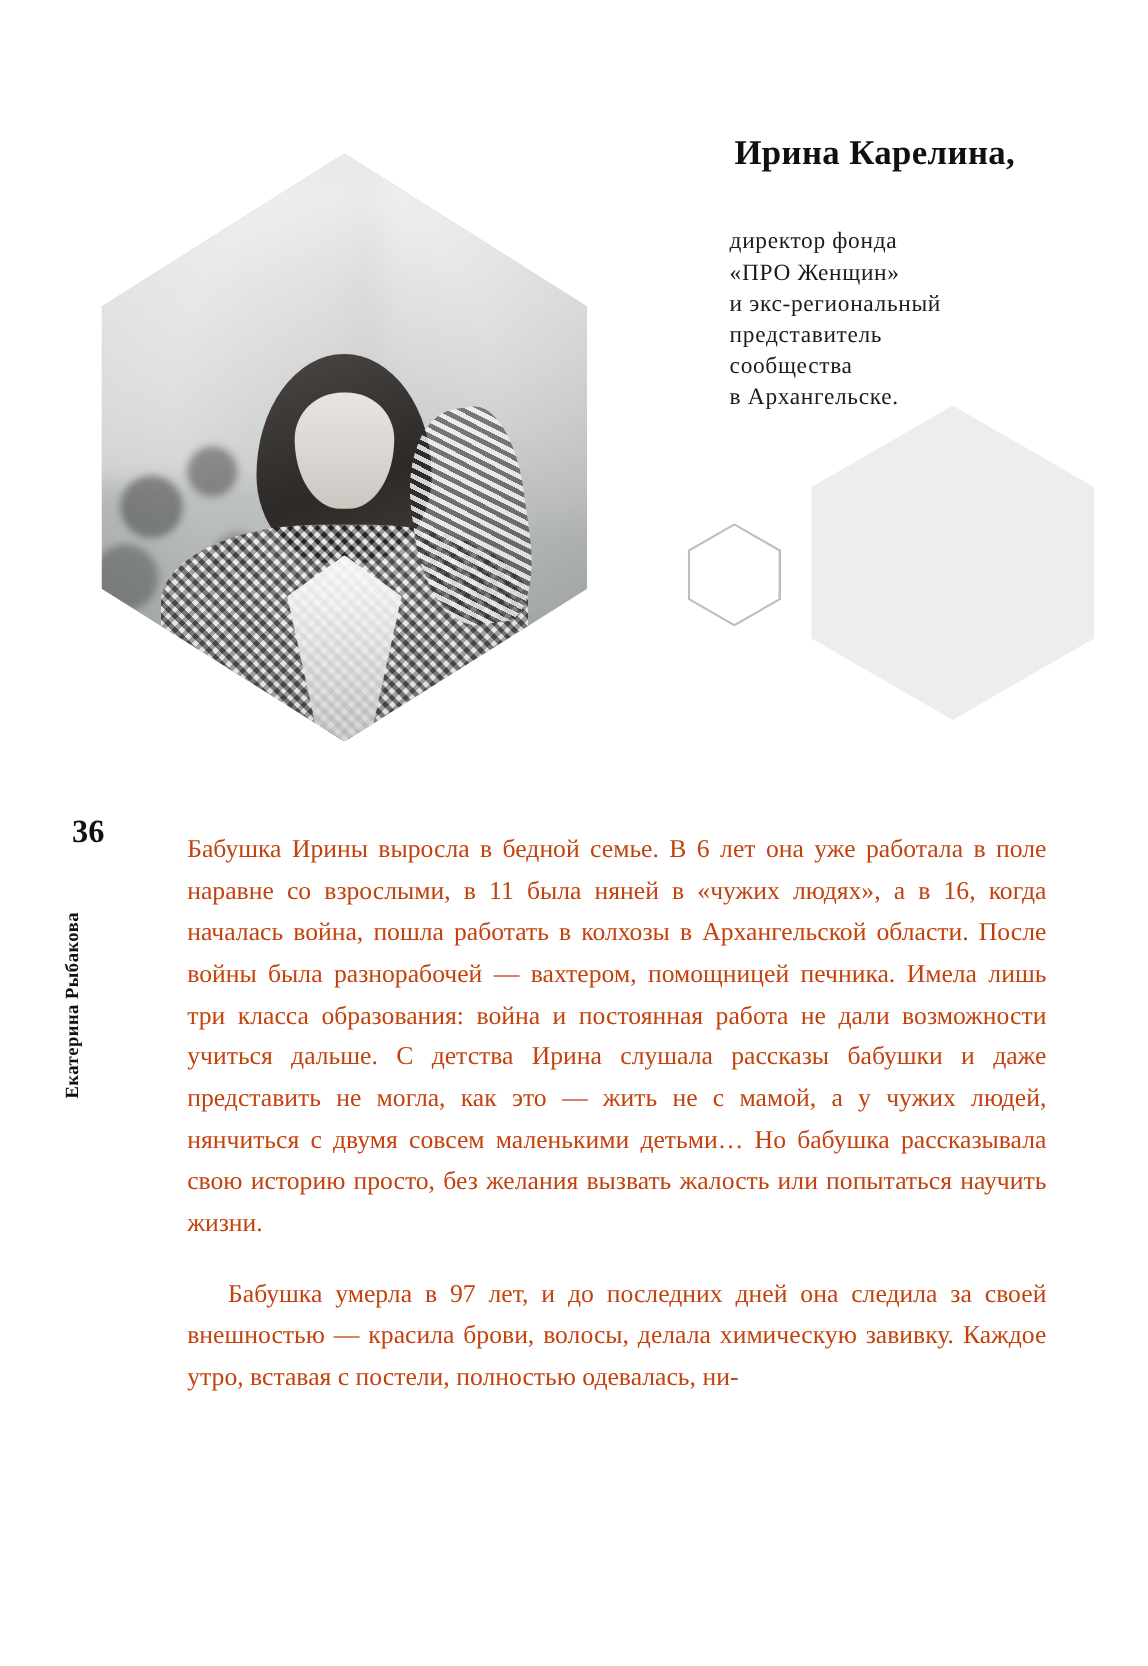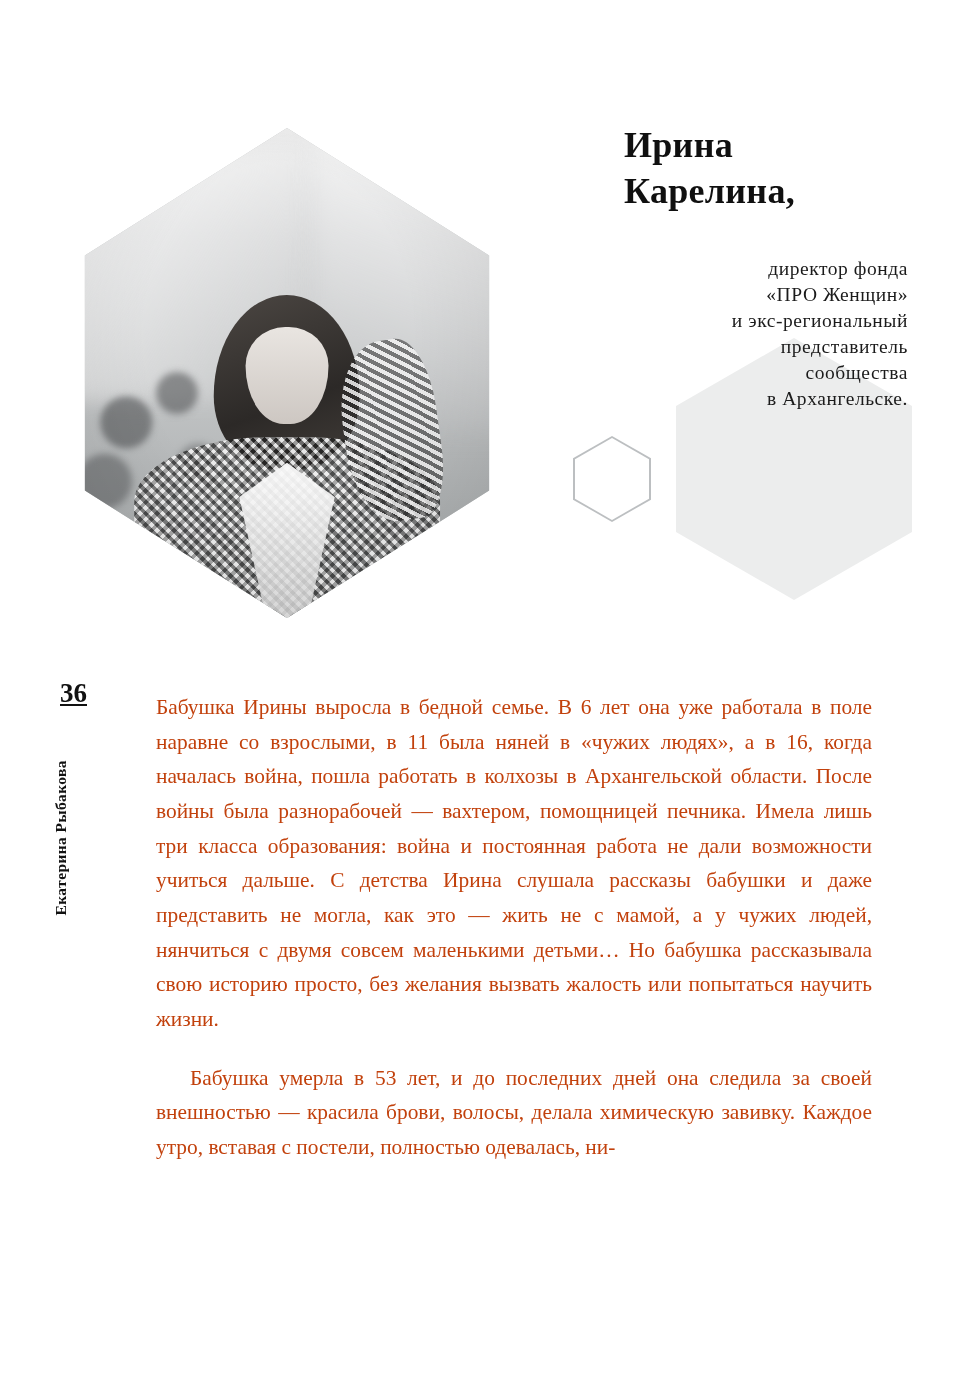--- a/index.html
+++ b/index.html
@@ -187,47 +187,45 @@
   
   #person-block {
     position: absolute;
     left: 608px;
     top: 106px;
     width: 300px;
   }
   #person-name {
     font-family: "Liberation Serif", serif;
     font-weight: bold;
-    font-size: 36px;
+    font-size: 29px;
     line-height: 1.28;
     letter-spacing: .3px;
     color: #101010;
-    margin: 16px;
+    margin: 4px;
   }
   #person-role {
     margin-top: 42px;
     font-family: "Liberation Serif", serif;
     font-size: 19.5px;
     line-height: 1.33;
     letter-spacing: .55px;
     color: #1b1b1b;
     white-space: pre-line;
-    text-align: right;
   }
 
   
   #page-number {
     position: absolute;
     left: 60px;
     top: 678px;
     font-family: "Liberation Serif", serif;
     font-weight: bold;
     font-size: 27px;
     color: #111;
-    text-decoration: underline;
   }
   #running-head {
     position: absolute;
     left: 52px;
     top: 760px;
     transform-origin: left top;
     transform: rotate(-90deg) translate(-100%, 0);
     font-family: "Liberation Serif", serif;
     font-weight: bold;
     font-size: 15.5px;
@@ -293,14 +291,14 @@
 сообщества
 в Архангельске.</div>
 </div>
 
 <div id="page-number">36</div>
 
 <div id="running-head">Екатерина Рыбакова</div>
 
 <div id="body-text">
   <p>Бабушка Ирины выросла в бедной семье. В 6 лет она уже работала в поле наравне со взрослыми, в 11 была няней в «чужих людях», а в 16, когда началась война, пошла работать в колхозы в Архангельской области. После войны была разнорабочей — вахтером, помощницей печника. Имела лишь три класса образования: война и постоянная работа не дали возможности учиться дальше. С детства Ирина слушала рассказы бабушки и даже представить не могла, как это — жить не с мамой, а у чужих людей, нянчиться с двумя совсем маленькими детьми… Но бабушка рассказывала свою историю просто, без желания вызвать жалость или попытаться научить жизни.</p>
-  <p>Бабушка умерла в 53 лет, и до последних дней она следила за своей внешностью — красила брови, волосы, делала химическую завивку. Каждое утро, вставая с постели, полностью одевалась, ни-</p>
+  <p>Бабушка умерла в 97 лет, и до последних дней она следила за своей внешностью — красила брови, волосы, делала химическую завивку. Каждое утро, вставая с постели, полностью одевалась, ни-</p>
 </div>
 
 </body></html>

